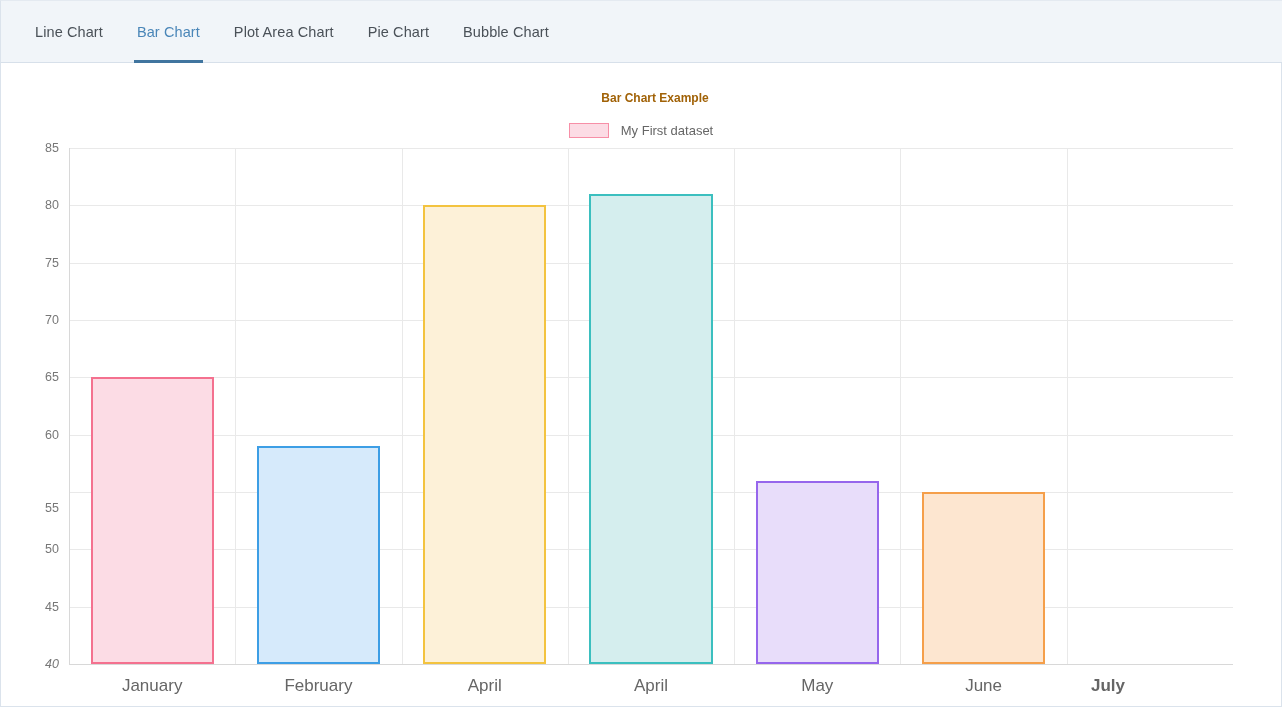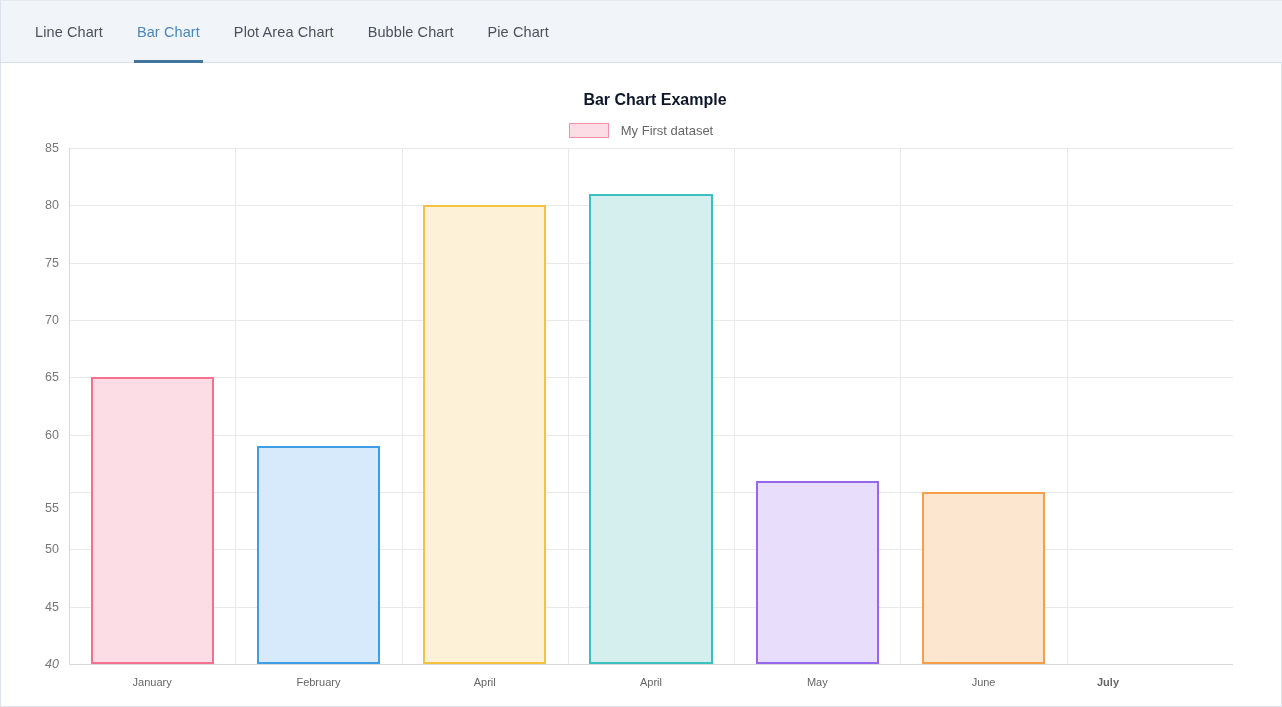--- a/index.html
+++ b/index.html
@@ -70,23 +70,23 @@
     border-left: 1px solid #dbe3ec;
     border-right: 1px solid #dbe3ec;
     border-bottom: 1px solid #dbe3ec;
   }
 
   .chart-title {
     position: absolute;
     left: 0; right: 0;
     top: 28px;
     text-align: center;
-    font-size: 16px;
+    font-size: 12px;
     font-weight: bold;
-    color: #0f172a;
+    color: #a16207;
     padding-left: 28px;
   }
 
   .legend {
     position: absolute;
     left: 0; right: 0;
     top: 60px;
     display: flex;
     justify-content: center;
     align-items: center;
@@ -150,21 +150,21 @@
     text-align: right;
     font-size: 12.5px;
     color: #777;
     transform: translateY(-50%);
     white-space: nowrap;
   }
 
   .xtick {
     position: absolute;
     top: 528px;
-    font-size: 11px;
+    font-size: 17px;
     color: #666;
     text-align: center;
     transform: translateX(-50%);
     white-space: nowrap;
   }
 
   .bar {
     position: absolute;
     bottom: 0;
     border-style: solid;
@@ -172,22 +172,22 @@
   }
 </style>
 </head>
 <body>
 
 <div class="tabbar">
   <div class="tabs" id="tab-list">
       <div class="tab">Line Chart</div>
       <div class="tab active">Bar Chart</div>
       <div class="tab">Plot Area Chart</div>
+      <div class="tab">Pie Chart</div>
       <div class="tab">Bubble Chart</div>
-      <div class="tab">Pie Chart</div>
     </div>
 </div>
 
 <div class="panel">
 
   <div class="chart-title">Bar Chart Example</div>
 
   <div class="legend">
     <div class="legend-item">
       <span class="legend-swatch" style="background: rgb(252, 220, 229); border-color: rgb(247, 143, 167);"></span>

